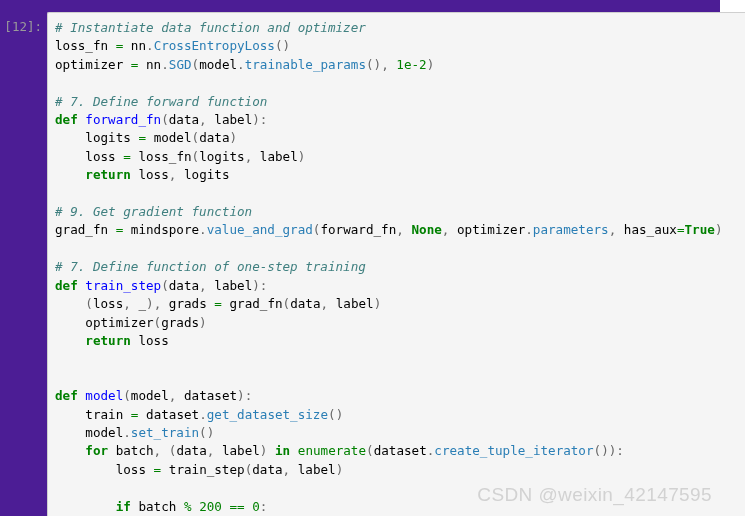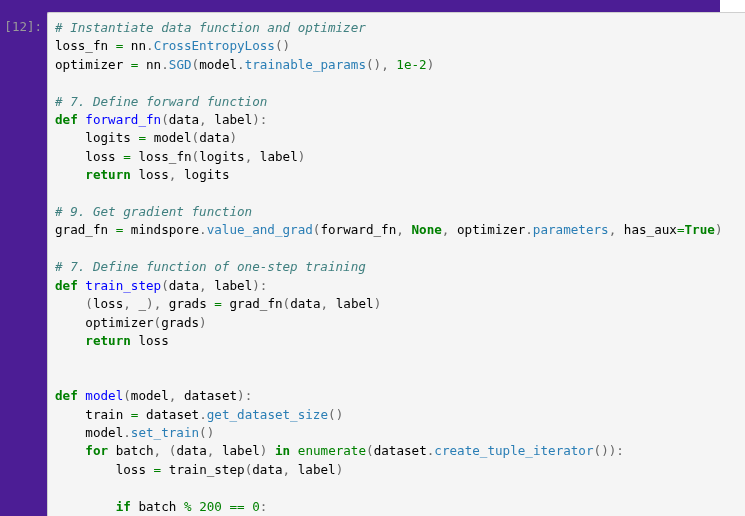--- a/index.html
+++ b/index.html
@@ -137,14 +137,15 @@
     <span class="n">model</span><span class="o">.</span><span class="na">set_train</span><span class="o">()</span>
     <span class="k">for</span> <span class="n">batch</span><span class="o">,</span> <span class="o">(</span><span class="n">data</span><span class="o">,</span> <span class="n">label</span><span class="o">)</span> <span class="k">in</span> <span class="nb">enumerate</span><span class="o">(</span><span class="n">dataset</span><span class="o">.</span><span class="na">create_tuple_iterator</span><span class="o">()):</span>
         <span class="n">loss</span> <span class="oe">=</span> <span class="n">train_step</span><span class="o">(</span><span class="n">data</span><span class="o">,</span> <span class="n">label</span><span class="o">)</span>
 
         <span class="k">if</span> <span class="n">batch</span> <span class="oe">%</span> <span class="mi">200</span> <span class="oe">==</span> <span class="mi">0</span><span class="o">:</span>
                 
             </pre>
     </div>
   </div>
 
+  <div class="watermark">CSDN @weixin_42147595</div>
 
 </div>
 
 </body></html>

